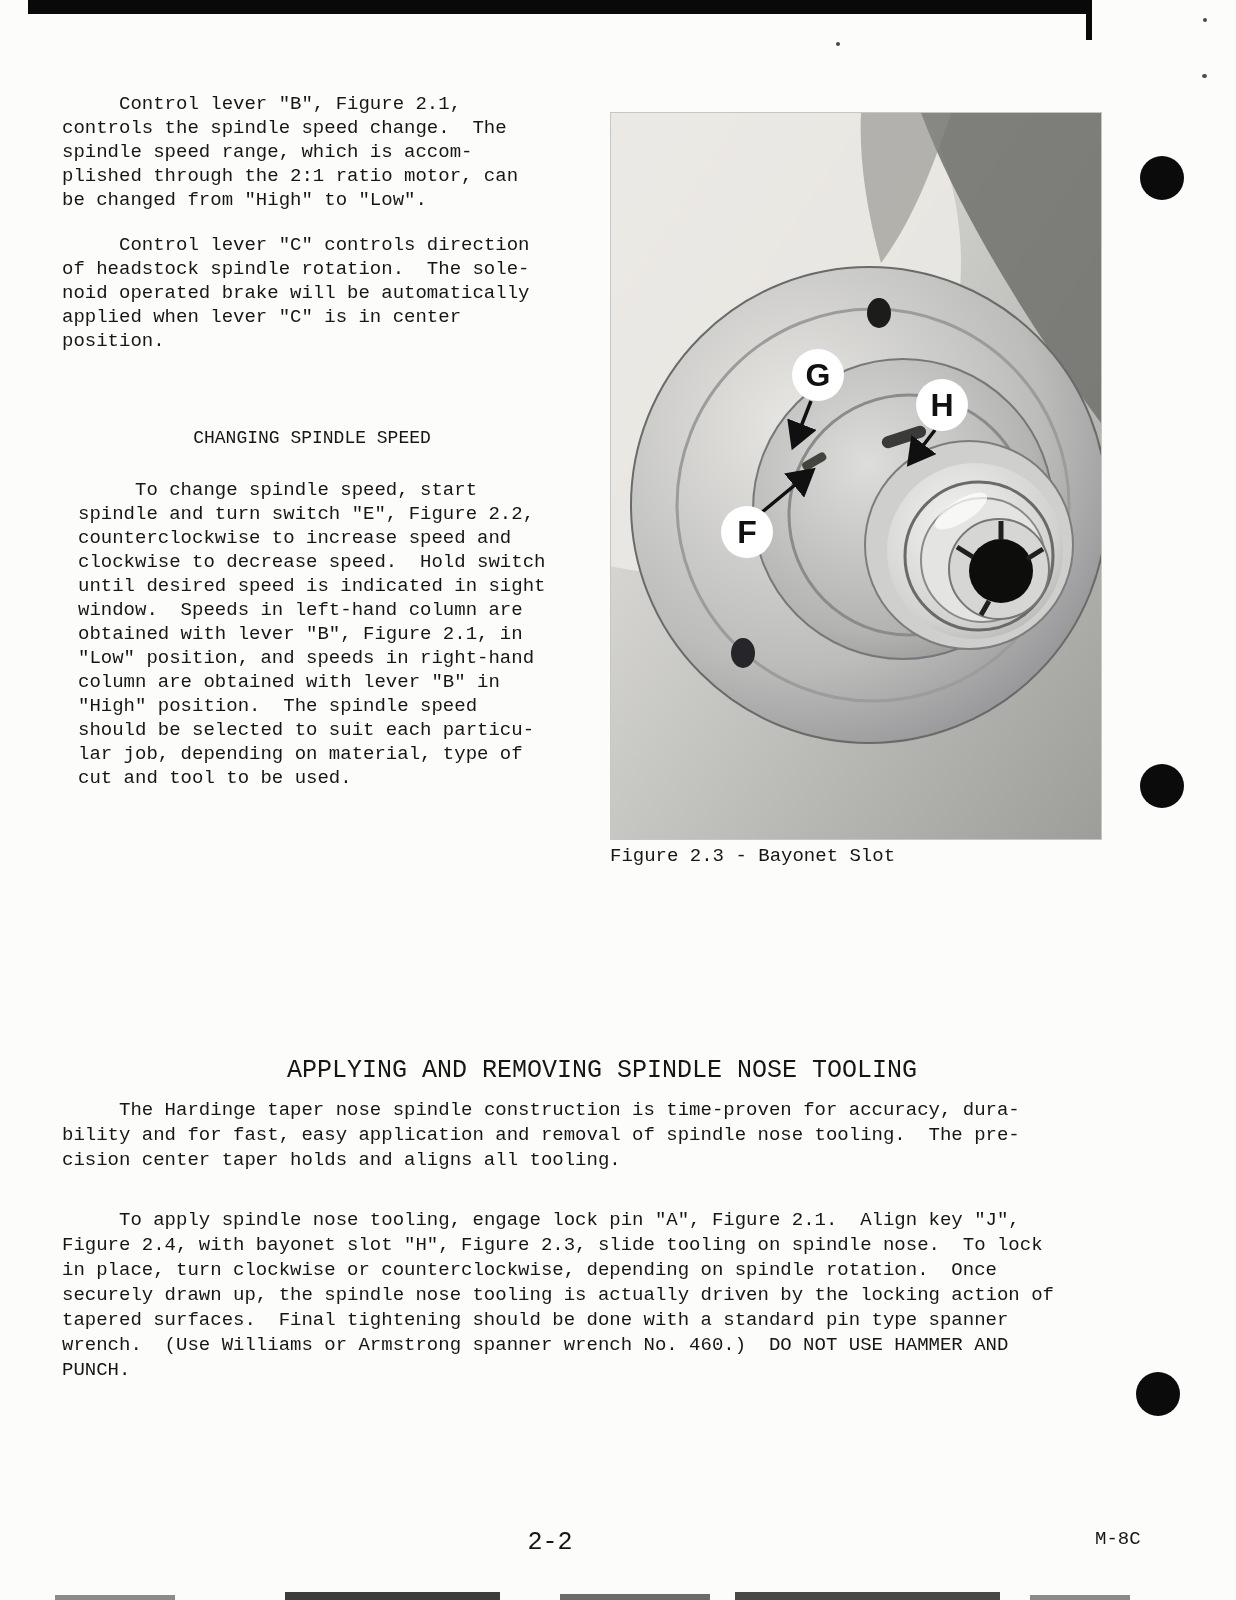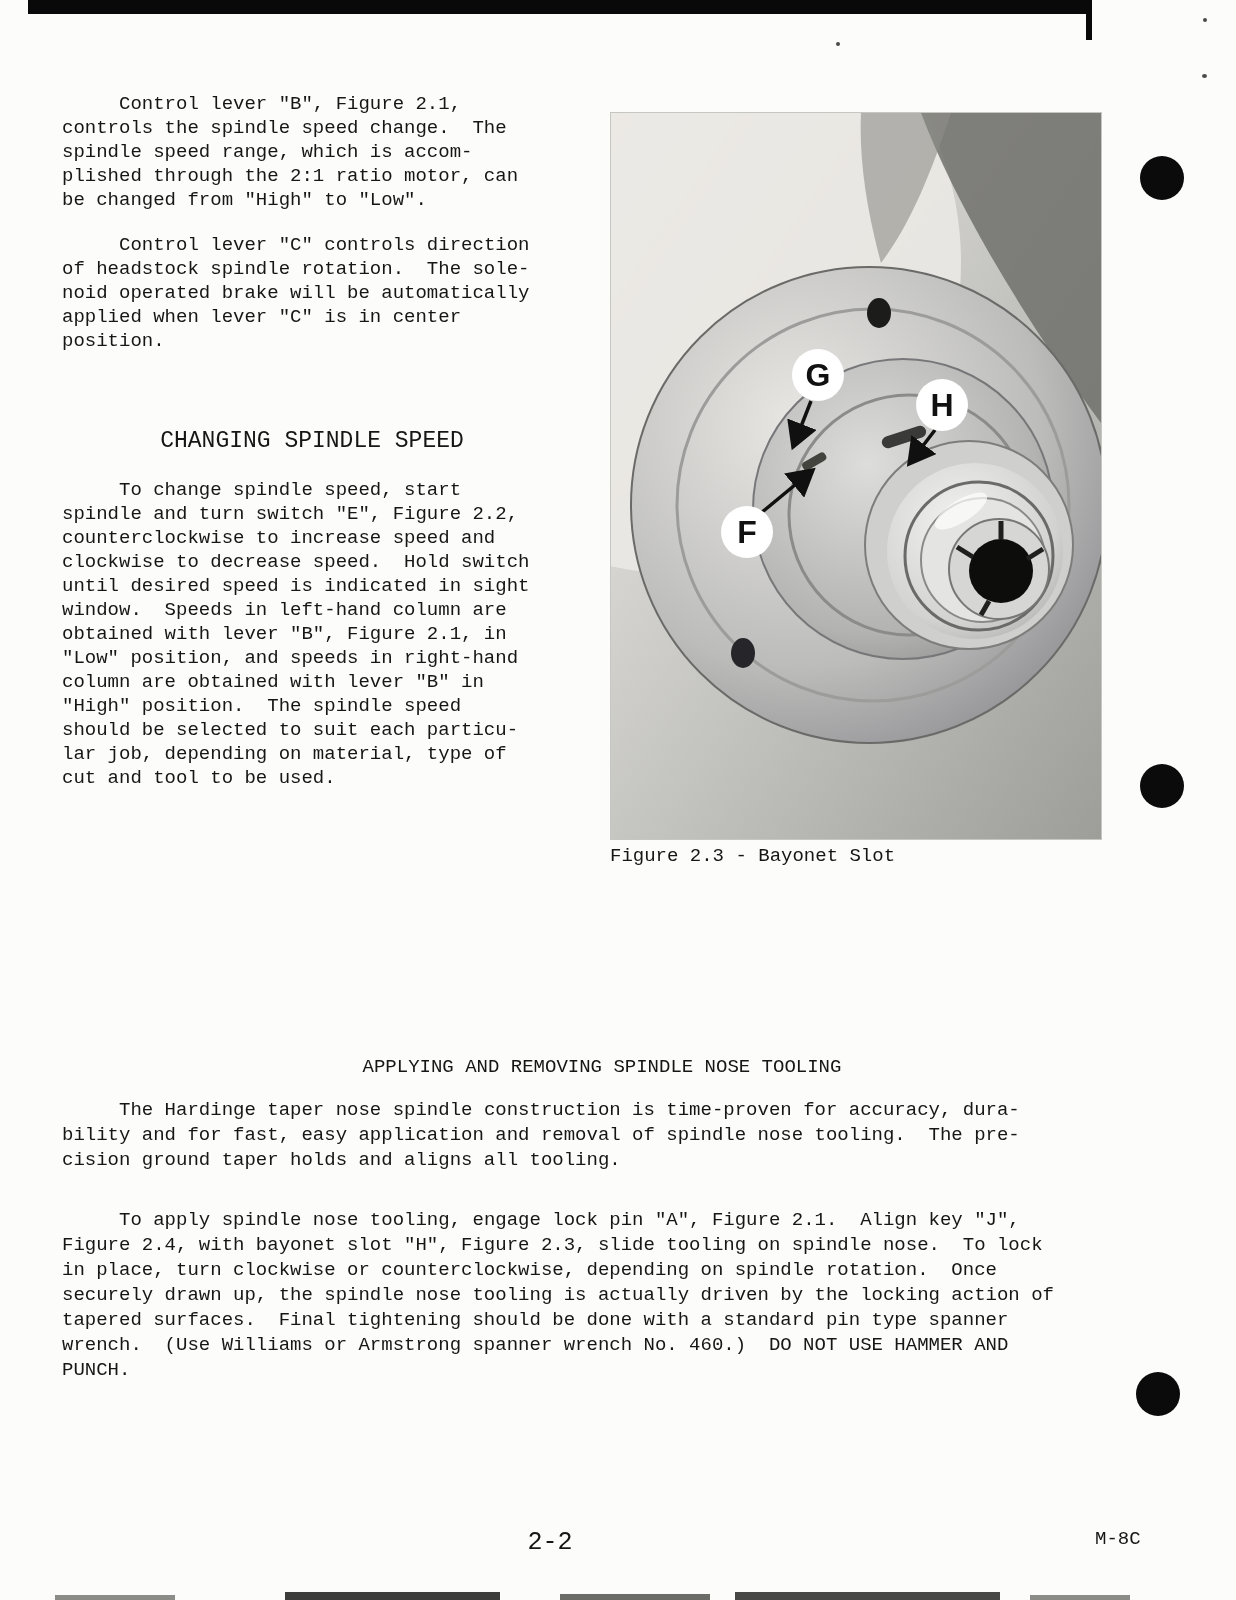--- a/index.html
+++ b/index.html
@@ -14,21 +14,21 @@
   }
   .para{
     position:absolute;
     white-space:pre-wrap;
     font-size:19px;
     line-height:24px;
   }
   .para.wide{line-height:25px;}
   .col-heading{
     position:absolute;
-    font-size:23px;
+    font-size:18px;
     text-align:center;
     white-space:pre;
   }
   
   .top-bar{position:absolute;left:28px;top:0;width:1064px;height:14px;background:#090909;}
   .top-bar-tail{position:absolute;left:1086px;top:0;width:6px;height:40px;background:#090909;}
   .reg-dot{position:absolute;width:44px;height:44px;border-radius:50%;background:#0b0b0b;}
   .speck{position:absolute;background:#4a4a48;border-radius:50%;}
   .bottom-band{position:absolute;bottom:0;left:0;width:100%;height:10px;}
   .bottom-seg{position:absolute;bottom:0;height:8px;background:#474745;}
@@ -39,21 +39,21 @@
     box-sizing:border-box;
     background:#cfcfcb;
   }
   .figure svg{display:block;}
   .fig-caption{
     position:absolute;left:610px;top:845px;width:492px;
     font-size:19px;
   }
   .section-heading{
     position:absolute;left:62px;top:1056px;width:1080px;
-    text-align:center;font-size:19px;white-space:pre;
+    text-align:center;font-size:25px;white-space:pre;
   }
   .footer-page{position:absolute;left:470px;top:1528px;width:160px;text-align:center;font-size:25px;}
   .footer-code{position:absolute;left:1095px;top:1528px;font-size:19px;}
 </style>
 </head>
 <body>
 
 <div class="page">
 
   <div class="top-bar"></div>
@@ -79,21 +79,21 @@
 be changed from "High" to "Low".</div>
 
   <div class="para" style="left:62px;top:233px;width:505px;">     Control lever "C" controls direction
 of headstock spindle rotation.  The sole-
 noid operated brake will be automatically
 applied when lever "C" is in center
 position.</div>
 
   <div class="col-heading" style="left:62px;top:428px;width:500px;">CHANGING SPINDLE SPEED</div>
 
-  <div class="para" style="left:62px;top:478px;width:505px;">     To change spindle speed, start
+  <div class="para" style="left:78px;top:478px;width:505px;">     To change spindle speed, start
 spindle and turn switch "E", Figure 2.2,
 counterclockwise to increase speed and
 clockwise to decrease speed.  Hold switch
 until desired speed is indicated in sight
 window.  Speeds in left-hand column are
 obtained with lever "B", Figure 2.1, in
 "Low" position, and speeds in right-hand
 column are obtained with lever "B" in
 "High" position.  The spindle speed
 should be selected to suit each particu-
@@ -169,21 +169,21 @@
       <text x="136" y="430" text-anchor="middle" font-family="Liberation Sans, sans-serif" font-size="32" font-weight="bold" fill="#111111">F</text>
     </svg>
   </div>
 
   <div class="fig-caption">Figure 2.3 - Bayonet Slot</div>
 
   <div class="section-heading">APPLYING AND REMOVING SPINDLE NOSE TOOLING</div>
 
   <div class="para wide" style="left:62px;top:1098px;width:1120px;">     The Hardinge taper nose spindle construction is time-proven for accuracy, dura-
 bility and for fast, easy application and removal of spindle nose tooling.  The pre-
-cision ground taper holds and aligns all tooling.</div>
+cision center taper holds and aligns all tooling.</div>
 
   <div class="para wide" style="left:62px;top:1208px;width:1120px;">     To apply spindle nose tooling, engage lock pin "A", Figure 2.1.  Align key "J",
 Figure 2.4, with bayonet slot "H", Figure 2.3, slide tooling on spindle nose.  To lock
 in place, turn clockwise or counterclockwise, depending on spindle rotation.  Once
 securely drawn up, the spindle nose tooling is actually driven by the locking action of
 tapered surfaces.  Final tightening should be done with a standard pin type spanner
 wrench.  (Use Williams or Armstrong spanner wrench No. 460.)  DO NOT USE HAMMER AND
 PUNCH.</div>
 
 

